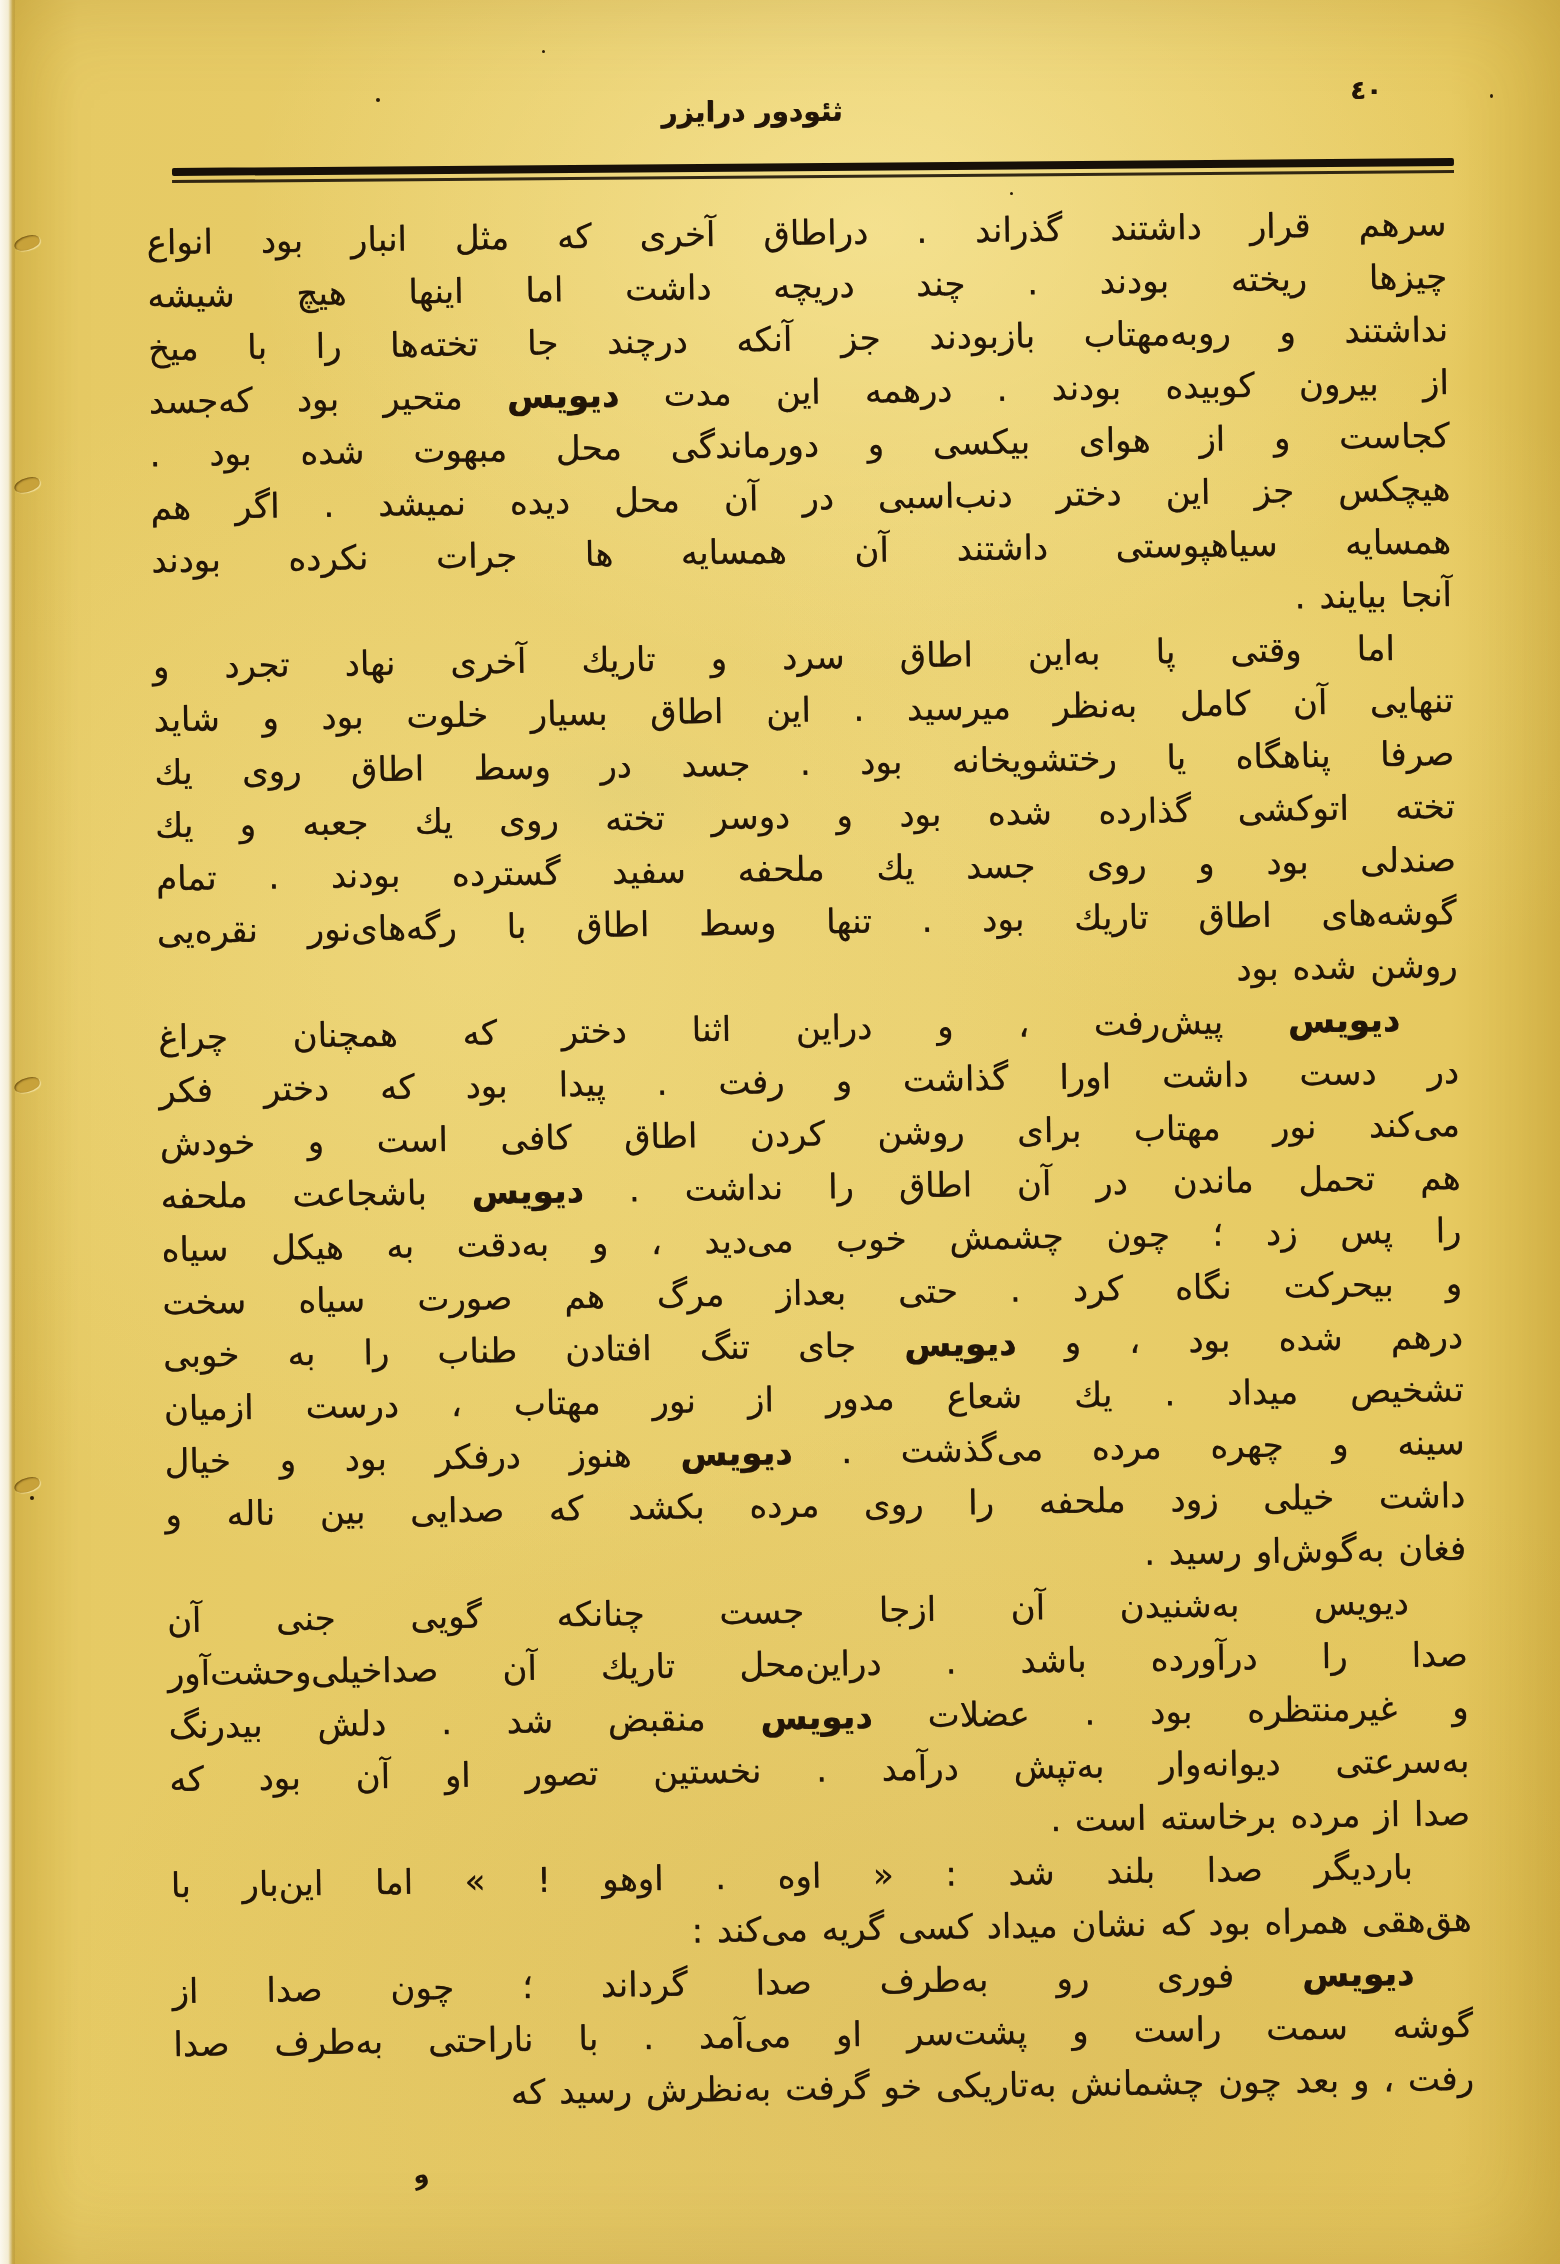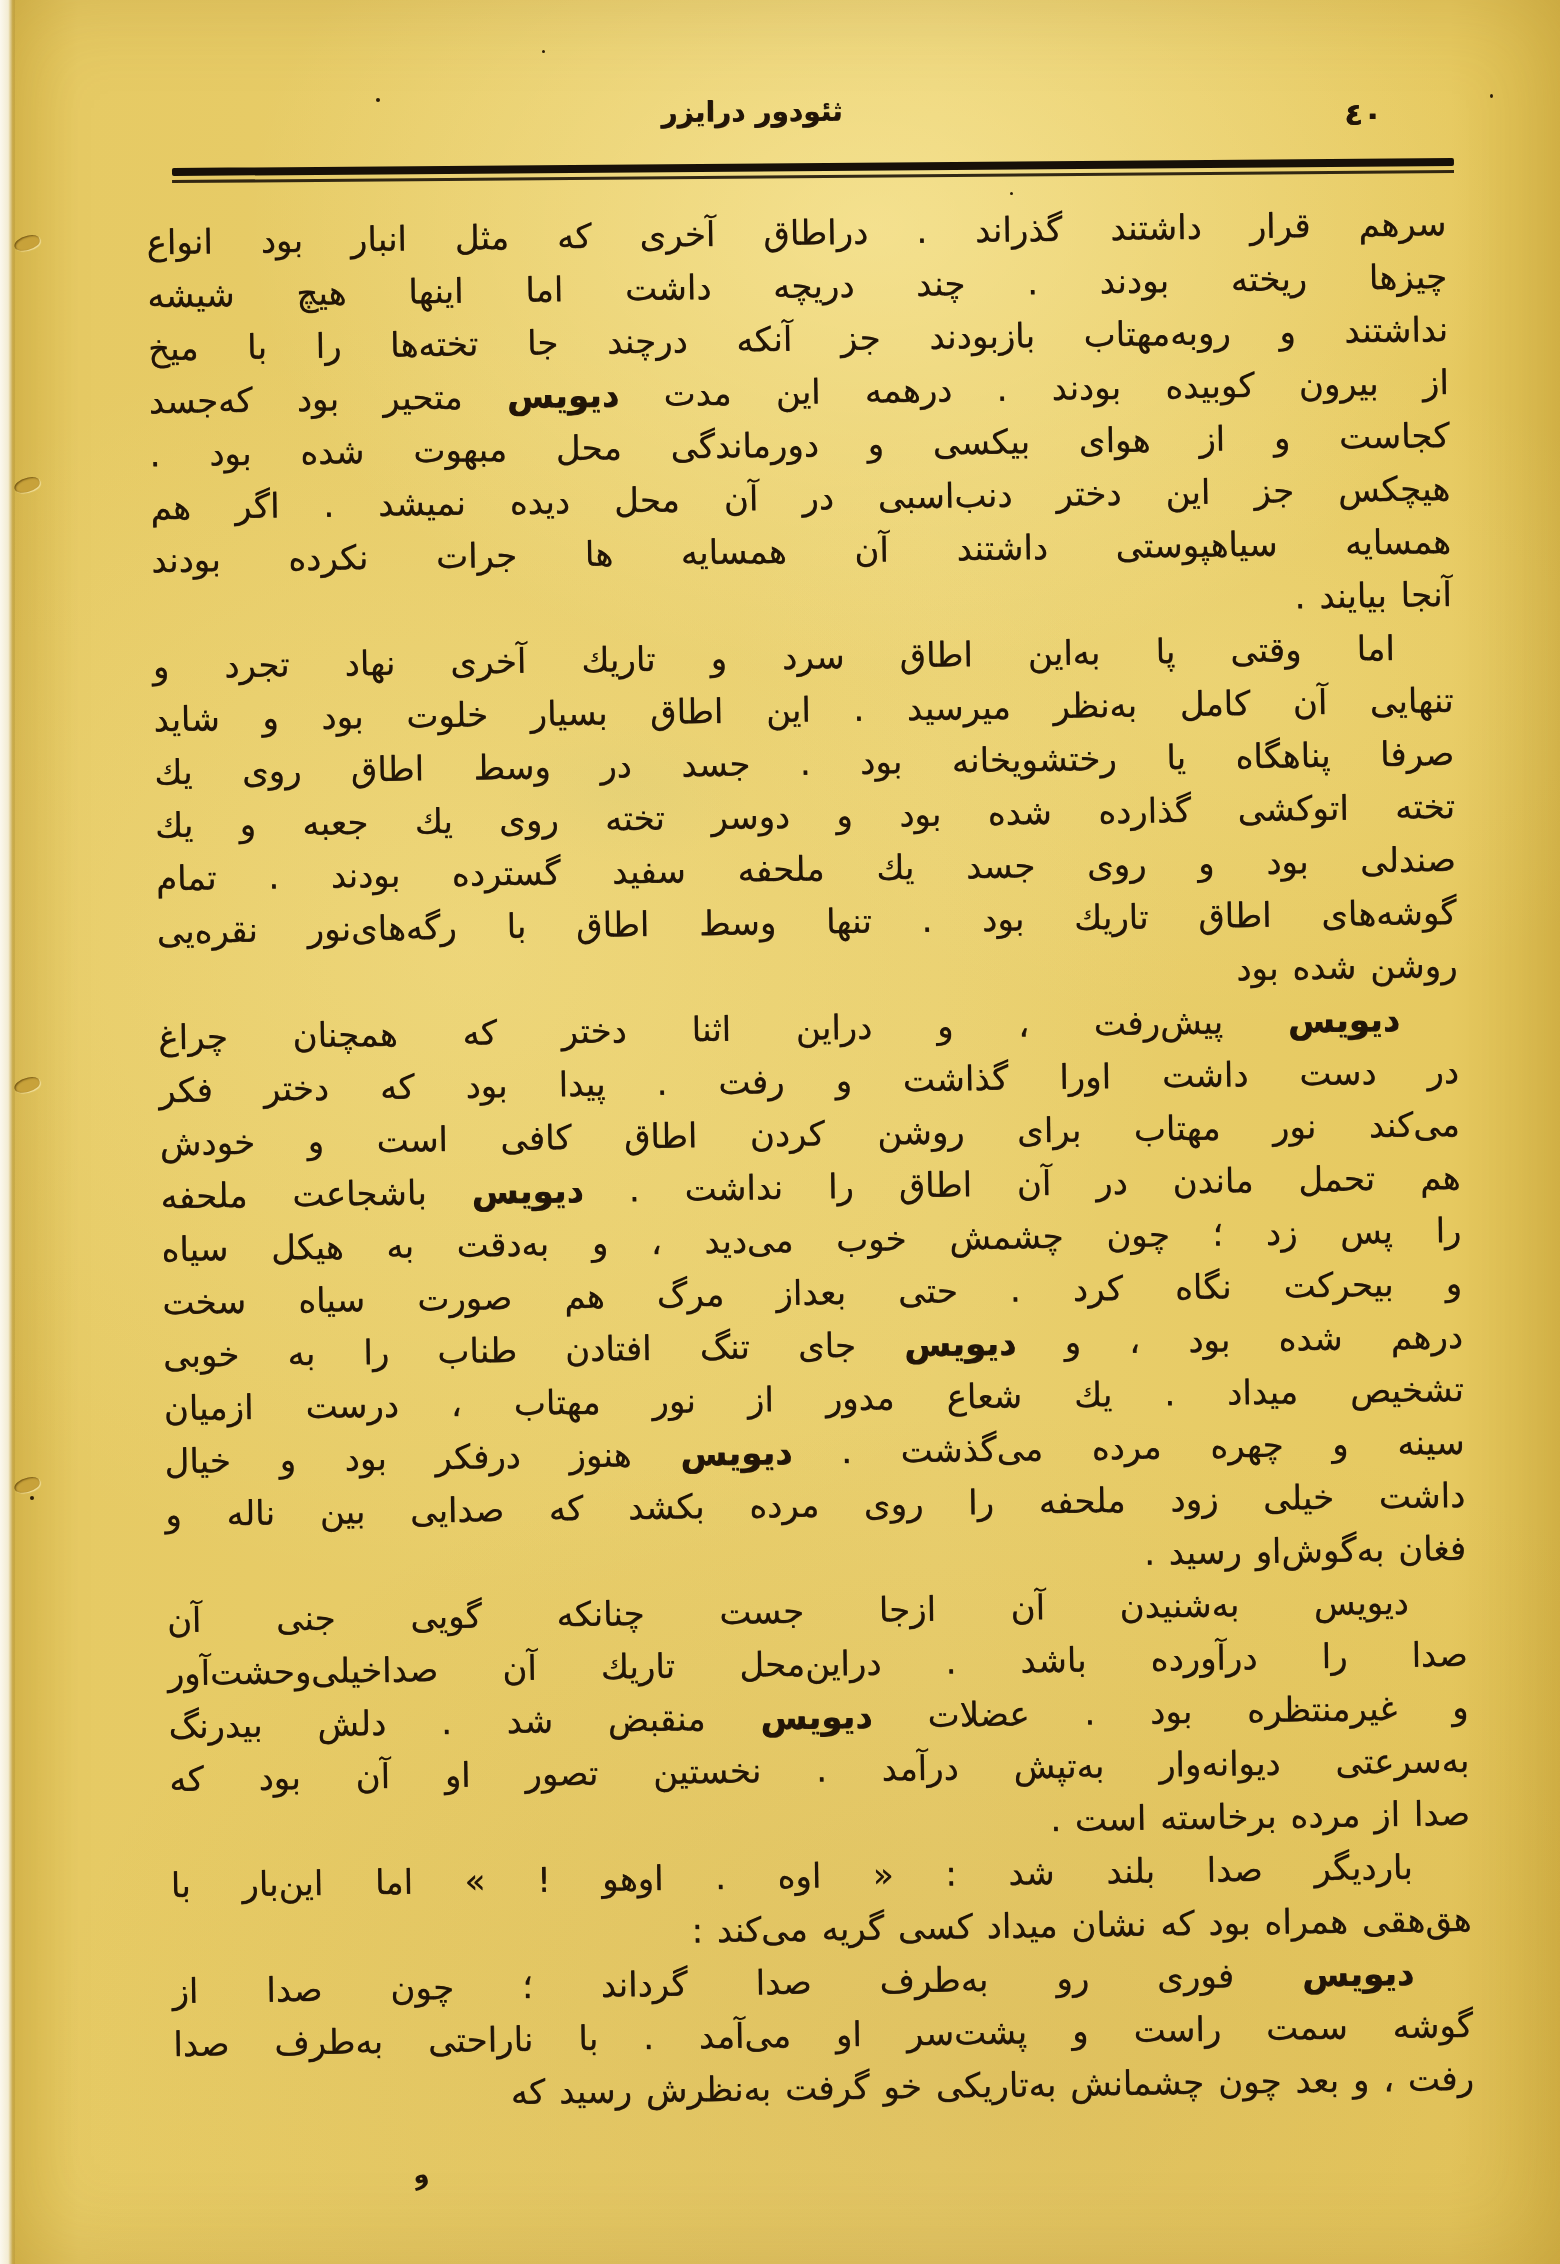--- a/index.html
+++ b/index.html
@@ -21,21 +21,21 @@
     position:absolute;left:0;top:0;width:15px;height:100%;
     background:linear-gradient(90deg,#fbf8ee 0%,#f3ecd2 55%,rgba(190,160,70,.55) 85%,rgba(120,90,20,.15) 100%);
   }
   .hole{
     position:absolute;left:14px;width:26px;height:14px;border-radius:60% 40% 55% 45%;
     background:#c8a23a;box-shadow:inset 1px 1px 2px rgba(80,55,5,.75), 1px 1px 1px rgba(255,245,200,.6);
     transform:rotate(-12deg);
   }
   .speck{position:absolute;background:#2a1c08;border-radius:50%;}
   .page-number{
-    position:absolute;top:96px;right:178px;font-size:31px;font-weight:bold;
+    position:absolute;top:75px;right:178px;font-size:26px;font-weight:bold;
     letter-spacing:2px;text-shadow:.3px .3px 0 rgba(30,18,6,.8);
   }
   .title{
     position:absolute;top:95px;left:0;width:100%;text-align:center;
     transform:translateX(-28px) rotate(-.4deg);
     font-size:28px;font-weight:bold;text-shadow:.4px .4px 0 rgba(30,18,6,.85);
   }
   .rule{position:absolute;top:163px;left:172px;width:1282px;transform:rotate(-.45deg);}
   .rule-thick{height:8px;background:#171008;border-radius:2px;}
   .rule-thin{height:2.6px;margin-top:4px;background:#1d1409;opacity:.9;}

